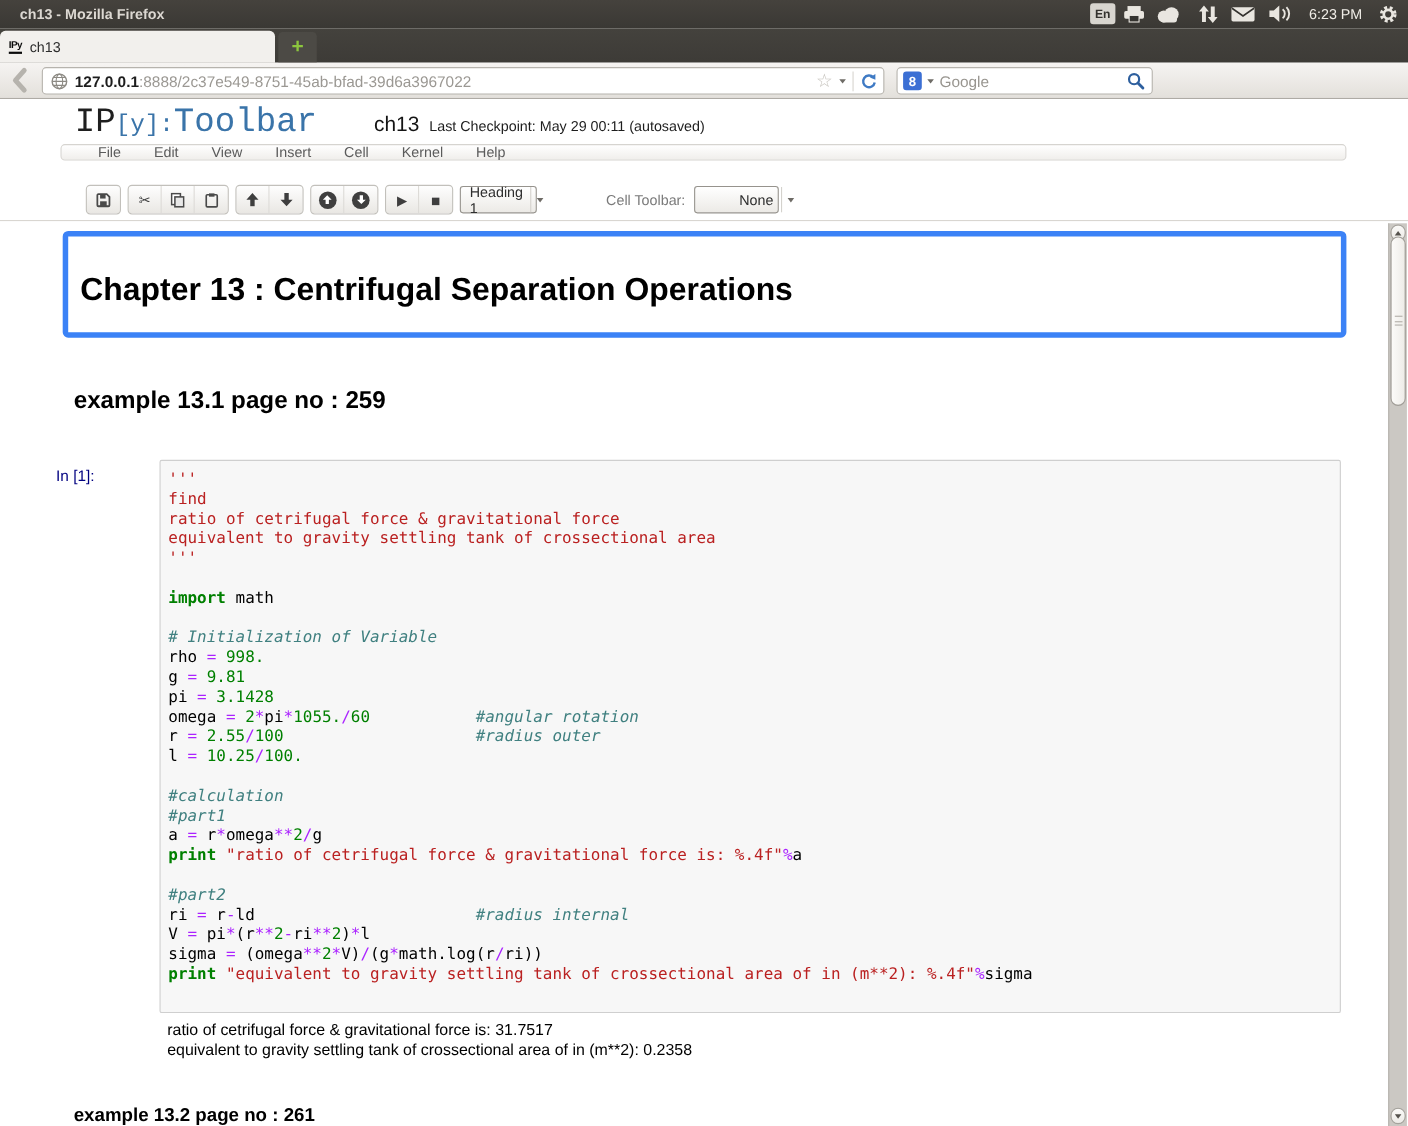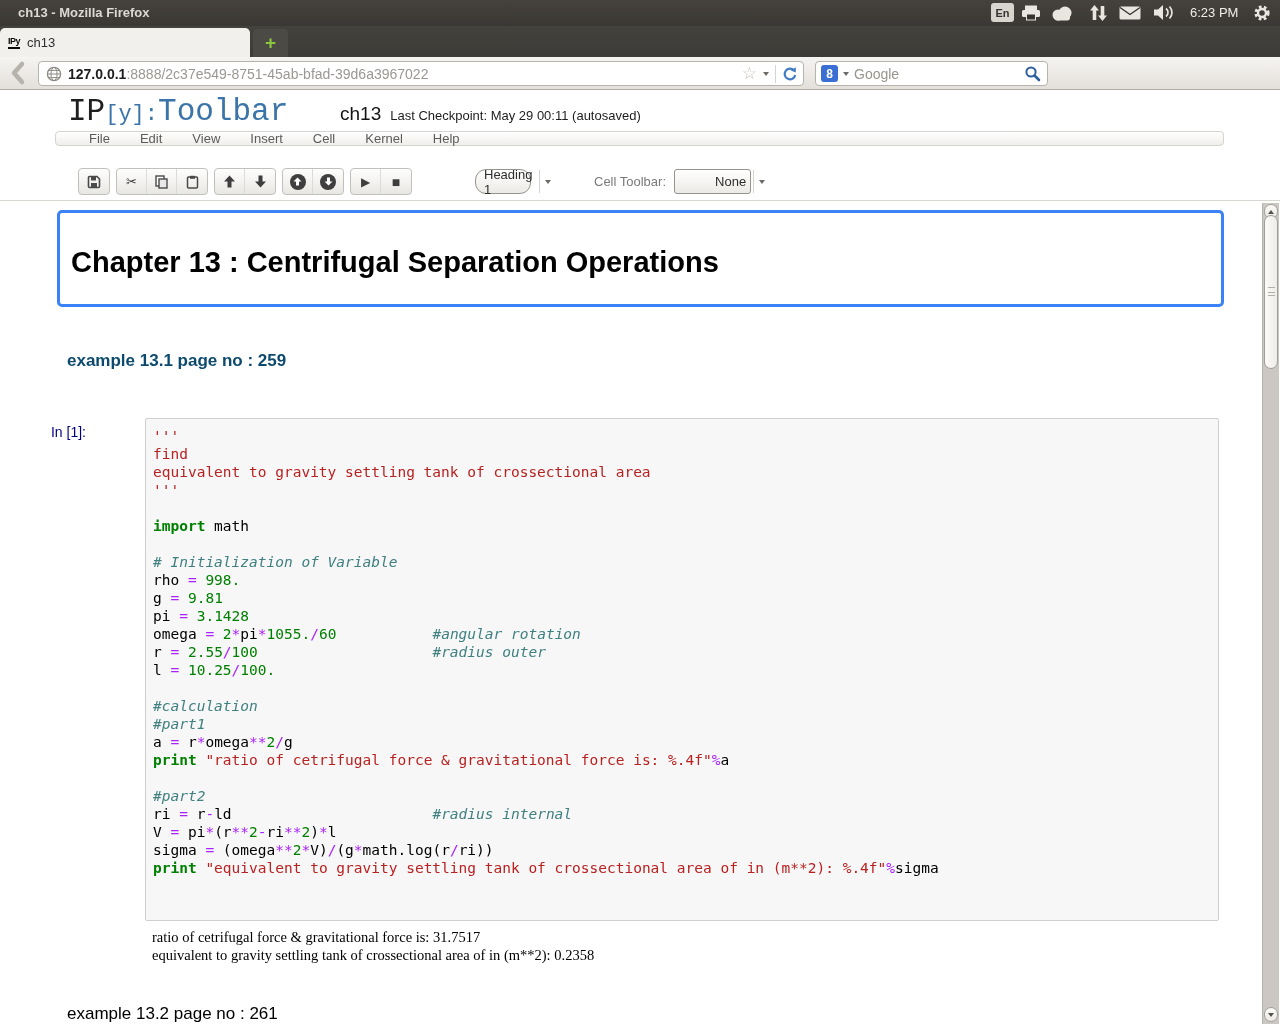--- a/index.html
+++ b/index.html
@@ -76,38 +76,38 @@
   .gtk-select { height:25px; border:1px solid #96938d; border-radius:3px;
                 background:linear-gradient(#ffffff,#eceae6); display:flex; align-items:center;
                 font-size:13px; color:#2e2e2e; padding-left:8px; }
   .sel-caretbox { display:flex; align-items:center; gap:0; padding:0 5px; margin-left:7px;
                   border-left:1px solid #d4d2cd; height:100%; }
   .ct-label { font-size:13px; color:#7a7a7a; margin:0 8px 0 63px;text-align:right; }
   .hdr-divider { left:0; top:110px; width:1280px; height:1px; background:#d9d6d1; }
 
   
   .notebook { left:0; top:112px; width:1262px; height:822px; background:#fff; }
-  .cell-heading { left:57px; top:8px; width:1167px; height:97px; border:3px solid #3b82f6; border-radius:5px; }
+  .cell-heading { left:57px; top:8px; width:1167px; height:97px; border:5px solid #3b82f6; border-radius:5px; }
   .cell-heading h1 { margin:33px 0 0 11px; font-size:29px; font-weight:bold; color:#000;
                      font-family:"Liberation Sans", sans-serif; }
-  .h4a { left:67px; top:149px; font-size:17px; font-weight:bold; color:#0c4a6e; }
-  .h4b { left:67px; top:802px; font-size:17px; font-weight:normal; color:#000; }
+  .h4a { left:67px; top:149px; font-size:22px; font-weight:bold; color:#000000; }
+  .h4b { left:67px; top:802px; font-size:17px; font-weight:bold; color:#000; }
   .prompt { left:0px; top:222px; width:137px; text-align:center; font-family:Liberation Sans, sans-serif;
             font-size:14px; color:var(--prompt-color,#000080); }
   .input-area { left:145px; top:216px; width:1074px; height:503px; background:#f7f7f7;
                 border:1px solid #cfcfcf; border-radius:2px; padding:8px 0 0 7px; overflow:hidden; }
   .cm-line { font-family:"DejaVu Sans Mono", monospace; font-size:14.5px; line-height:18px;
              white-space:pre; color:#000; }
   .cm-k { color:var(--kw,#008000); font-weight:bold; }
   .cm-n { color:var(--num,#008000); }
   .cm-o { color:var(--op,#AA22FF); }
   .cm-c { color:var(--cm,#408080); font-style:italic; }
   .cm-s { color:var(--str,#BA2121); }
   .cm-p { color:#000; }
-  .output { left:152px; top:727px; font-family:Liberation Serif, serif; font-size:14.5px;
+  .output { left:152px; top:727px; font-family:Liberation Sans, sans-serif; font-size:14.5px;
             line-height:17.5px; color:#000; white-space:pre; }
 
   
   .sb { left:1262px; top:113px; width:17px; height:821px; background:#cbc8c3; border-left:1px solid #b5b2ac; }
   .sb-btn { position:absolute; left:1px; width:14px; height:15px; background:linear-gradient(#fbfaf8,#eceae6);
             border:1px solid #a5a29c; border-radius:7px; display:flex; align-items:center; justify-content:center; }
   .sb-up { top:1px; } .sb-down { bottom:2px; }
   .tri-up { width:0;height:0;border-left:3.5px solid transparent;border-right:3.5px solid transparent;
             border-bottom:4.5px solid #55524d; }
   .tri-down { width:0;height:0;border-left:3.5px solid transparent;border-right:3.5px solid transparent;
@@ -319,21 +319,21 @@
         </div>
       </div>
       <div class="btn-group">
         <div class="tbtn">
             <span style="font-size:12px;">▶</span>
           </div>
         <div class="tbtn">
             <span style="font-size:14px;">■</span>
           </div>
       </div>
-      <div class="gtk-select" style="margin-left:57px; width:56px;border-radius:11px;">
+      <div class="gtk-select" style="width:70px;">
         <span>Heading 1</span>
         <span class="sel-caretbox">
             <span class="caret"></span>
           </span>
       </div>
       <span class="ct-label">Cell Toolbar:</span>
       <div class="gtk-select" style="width:77px;padding-left:40px;">
         <span>None</span>
         <span class="flexspace"></span>
         <span class="sel-caretbox">
@@ -347,20 +347,21 @@
     <div class="abs notebook">
       <div class="abs cell-heading">
         <h1>Chapter 13 : Centrifugal Separation Operations</h1>
       </div>
       <div class="abs h4a">example 13.1 page no : 259</div>
       <div class="abs prompt">In [1]:</div>
       <div class="abs input-area">
         <div id="code-pre">
             <div class="cm-line"><span class="cm-s">'''</span></div>
             <div class="cm-line"><span class="cm-s">find</span></div>
+            <div class="cm-line"><span class="cm-s">ratio of cetrifugal force &amp; gravitational force</span></div>
             <div class="cm-line"><span class="cm-s">equivalent to gravity settling tank of crossectional area</span></div>
             <div class="cm-line"><span class="cm-s">'''</span></div>
             <div class="cm-line">&nbsp;</div>
             <div class="cm-line"><span class="cm-k">import</span><span class="cm-p"> math</span></div>
             <div class="cm-line">&nbsp;</div>
             <div class="cm-line"><span class="cm-c"># Initialization of Variable</span></div>
             <div class="cm-line"><span class="cm-p">rho </span><span class="cm-o">=</span><span class="cm-p"> </span><span class="cm-n">998.</span></div>
             <div class="cm-line"><span class="cm-p">g </span><span class="cm-o">=</span><span class="cm-p"> </span><span class="cm-n">9.81</span></div>
             <div class="cm-line"><span class="cm-p">pi </span><span class="cm-o">=</span><span class="cm-p"> </span><span class="cm-n">3.1428</span></div>
             <div class="cm-line"><span class="cm-p">omega </span><span class="cm-o">=</span><span class="cm-p"> </span><span class="cm-n">2</span><span class="cm-o">*</span><span class="cm-p">pi</span><span class="cm-o">*</span><span class="cm-n">1055.</span><span class="cm-o">/</span><span class="cm-n">60</span><span class="cm-p">           </span><span class="cm-c">#angular rotation</span></div>

